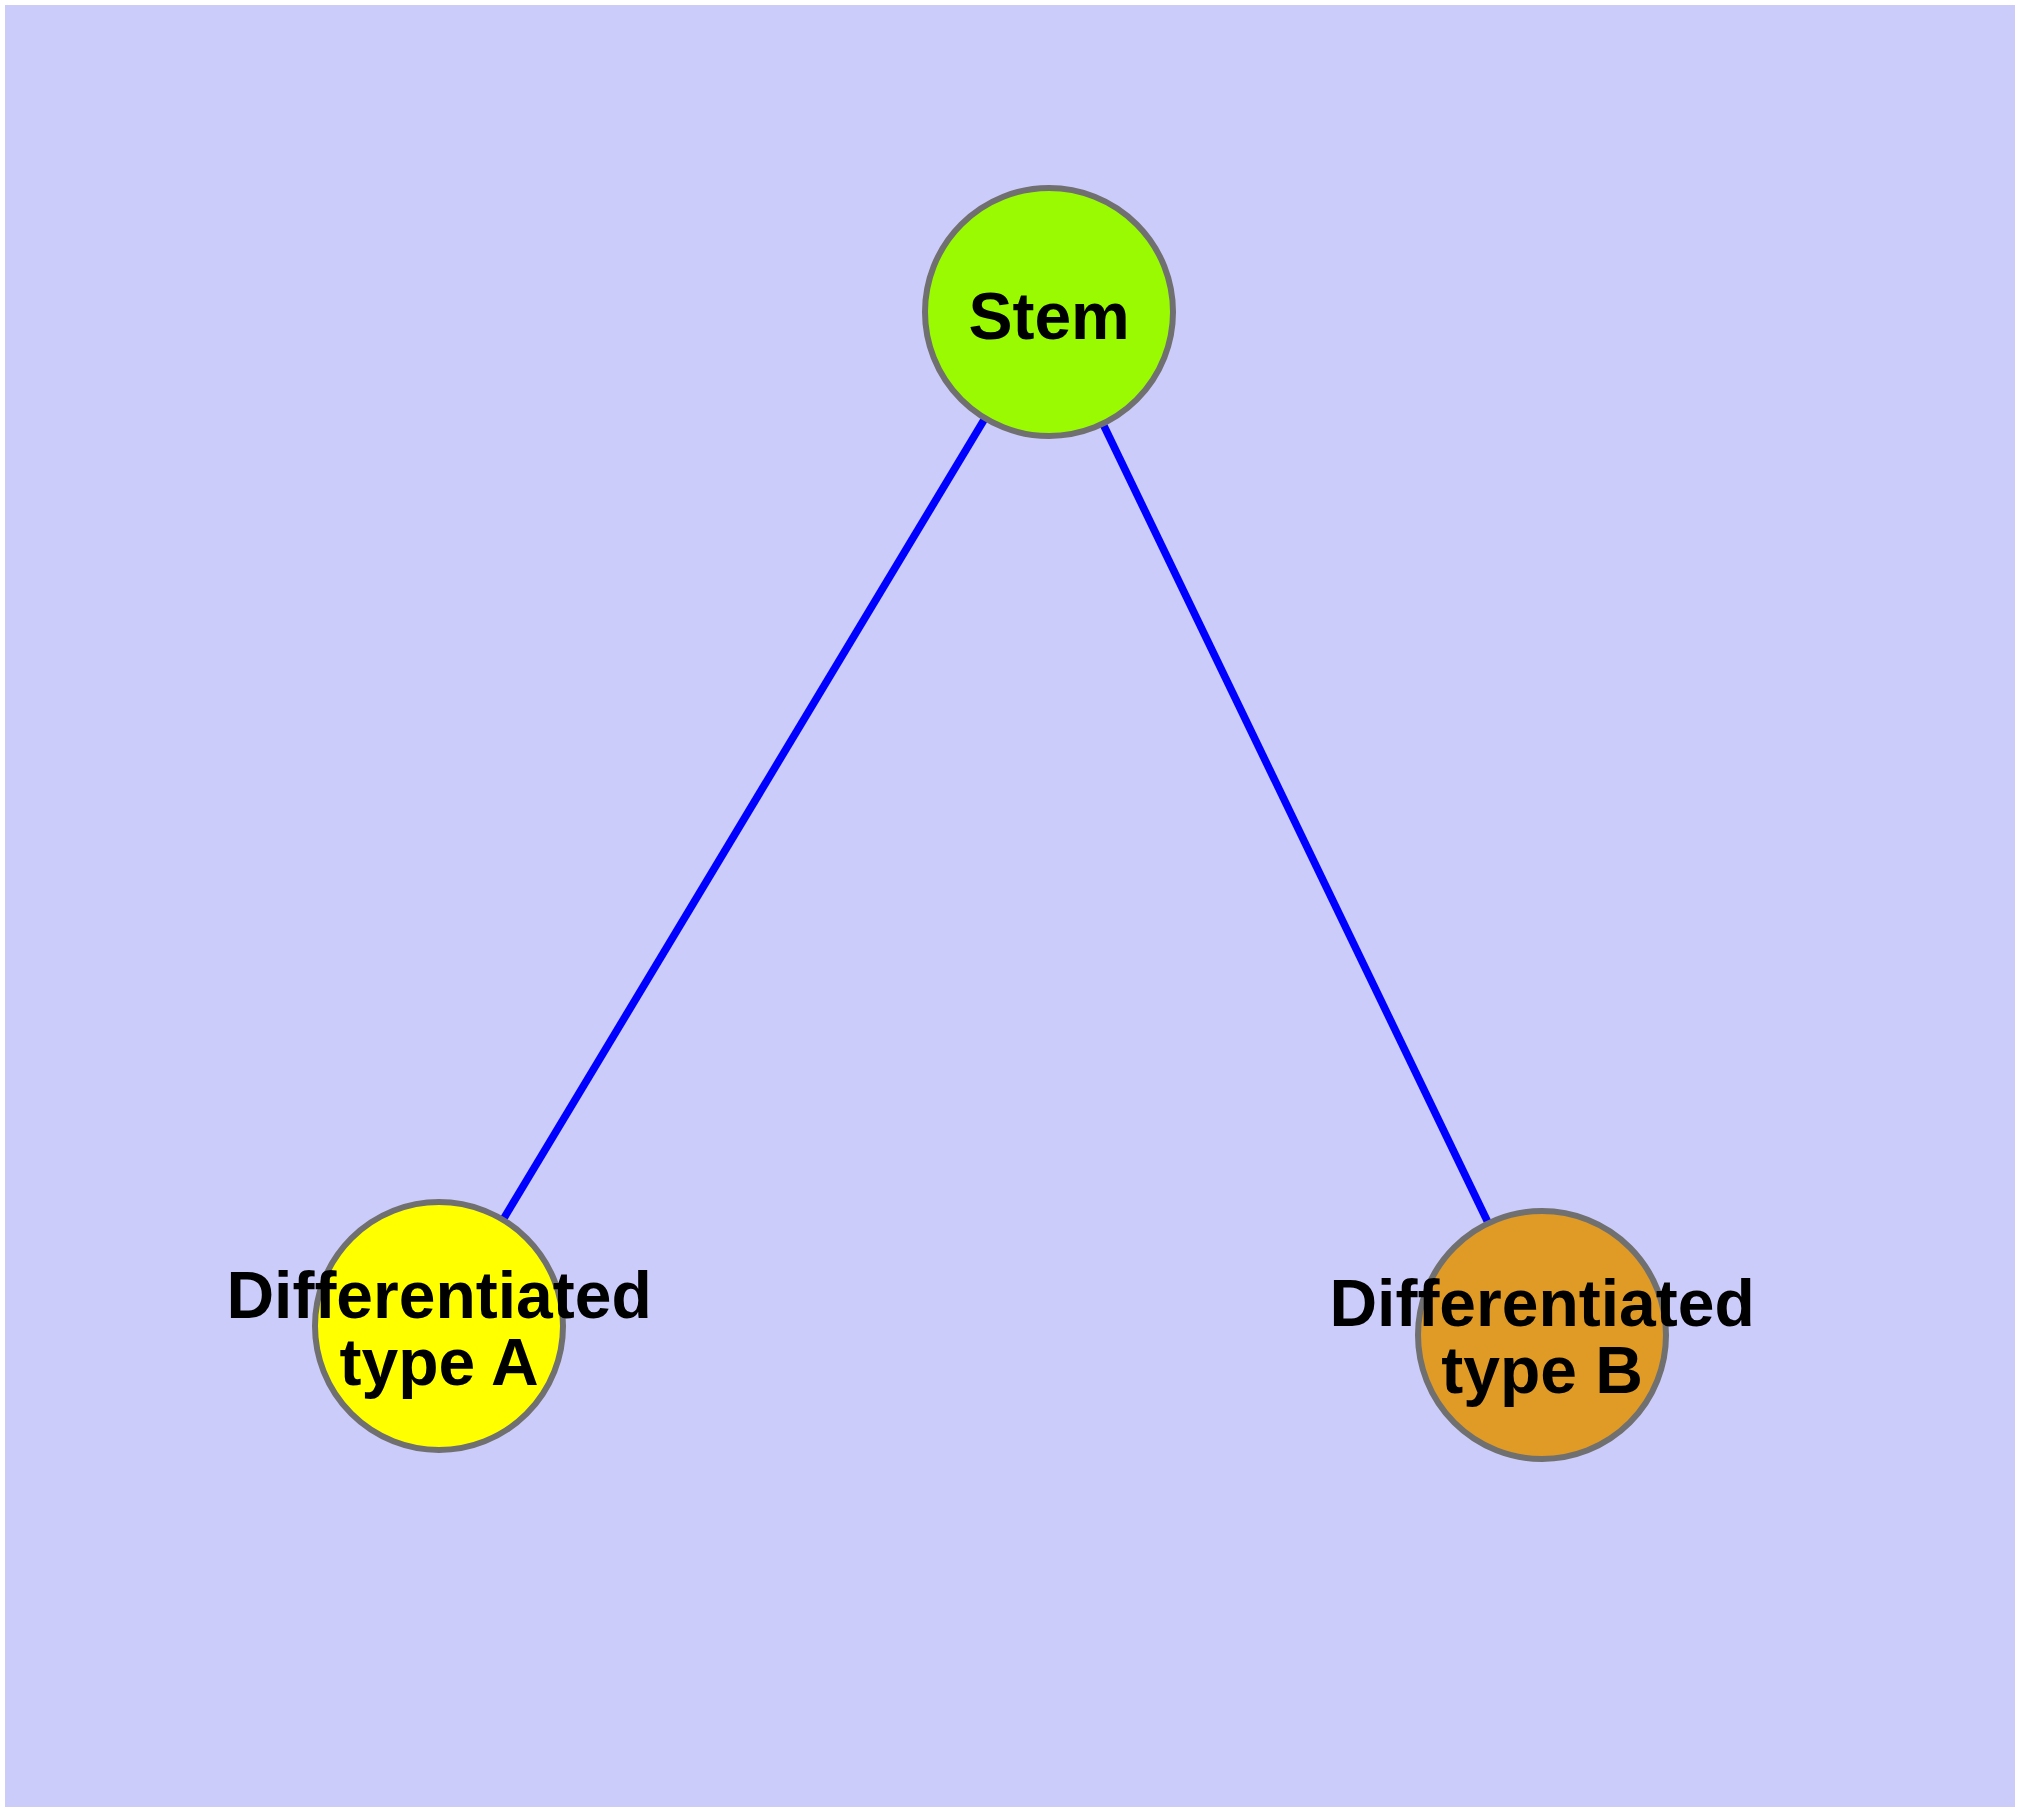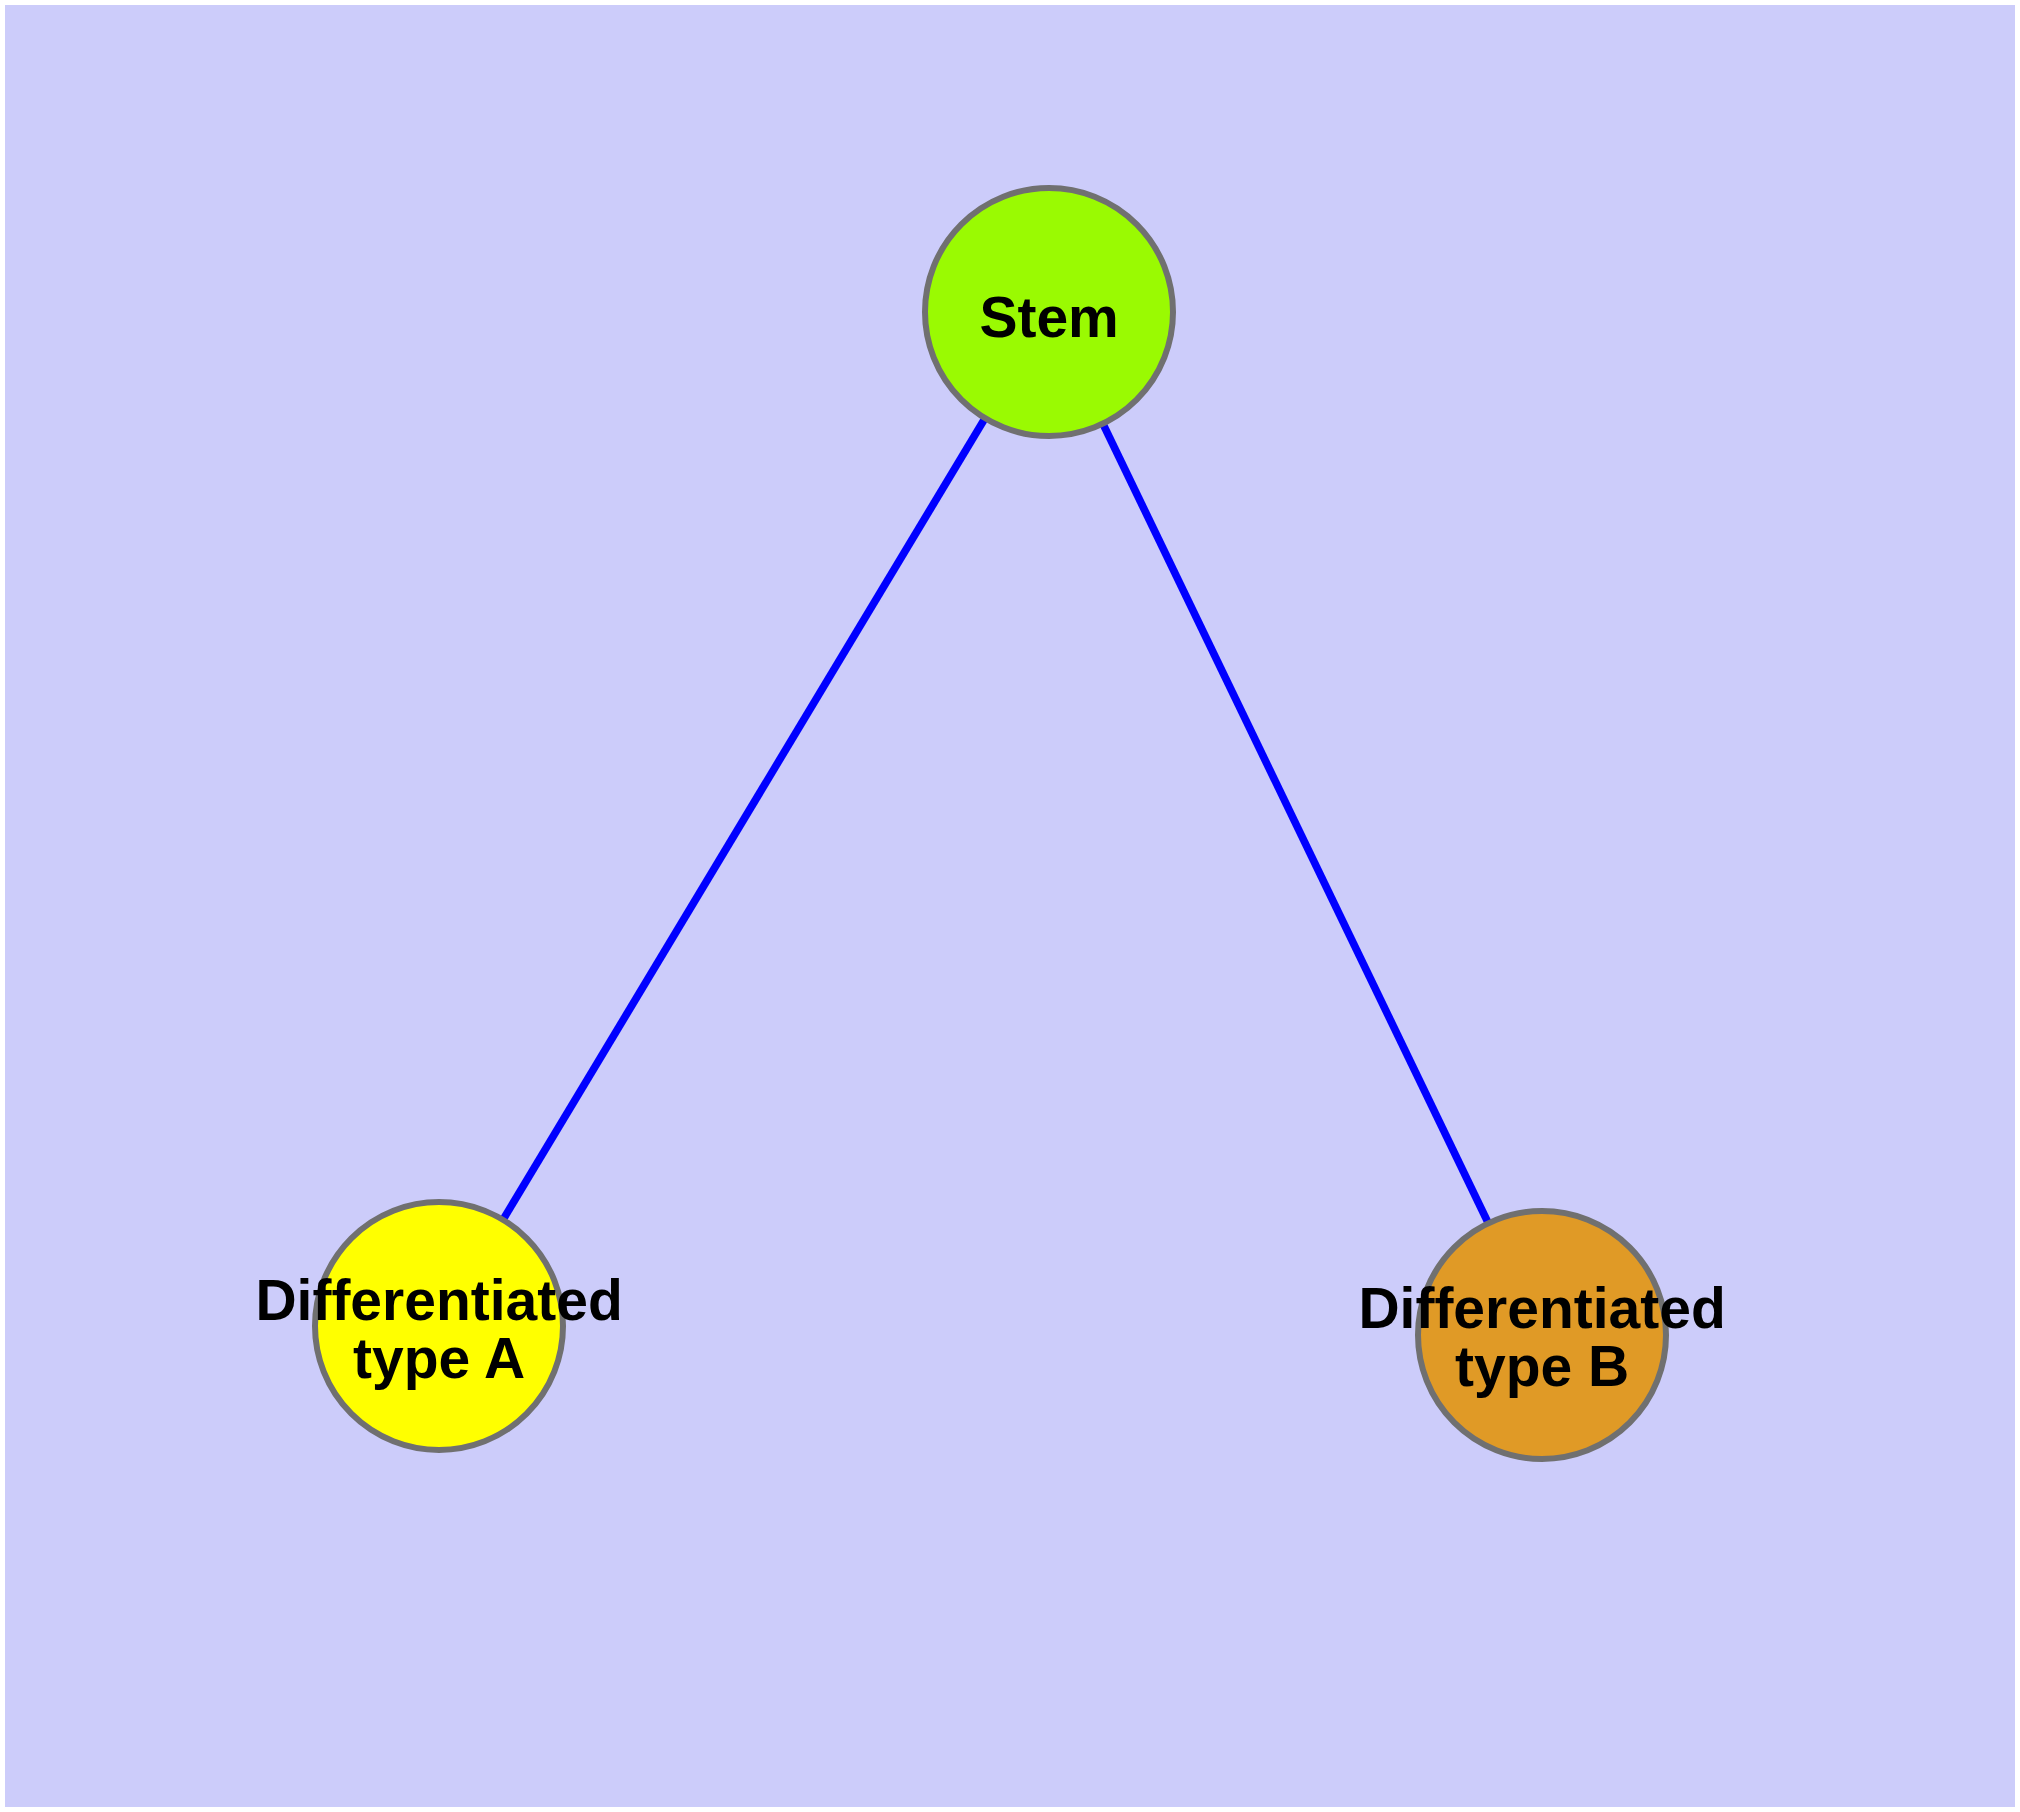--- a/index.html
+++ b/index.html
@@ -59,21 +59,21 @@
     border: 6px solid #707070;
     box-sizing: border-box;
   }
 
   .node-label {
     position: absolute;
     z-index: 3;
     color: #000000;
     font-family: "Liberation Sans", sans-serif;
     font-weight: bold;
-    font-size: 57px;
+    font-size: 66px;
     line-height: 1.02;
     text-align: center;
     white-space: pre;
     pointer-events: none;
     transform: translate(-50%, -50%);
   }
 
   
   #node-stem {
     left: 917px;

